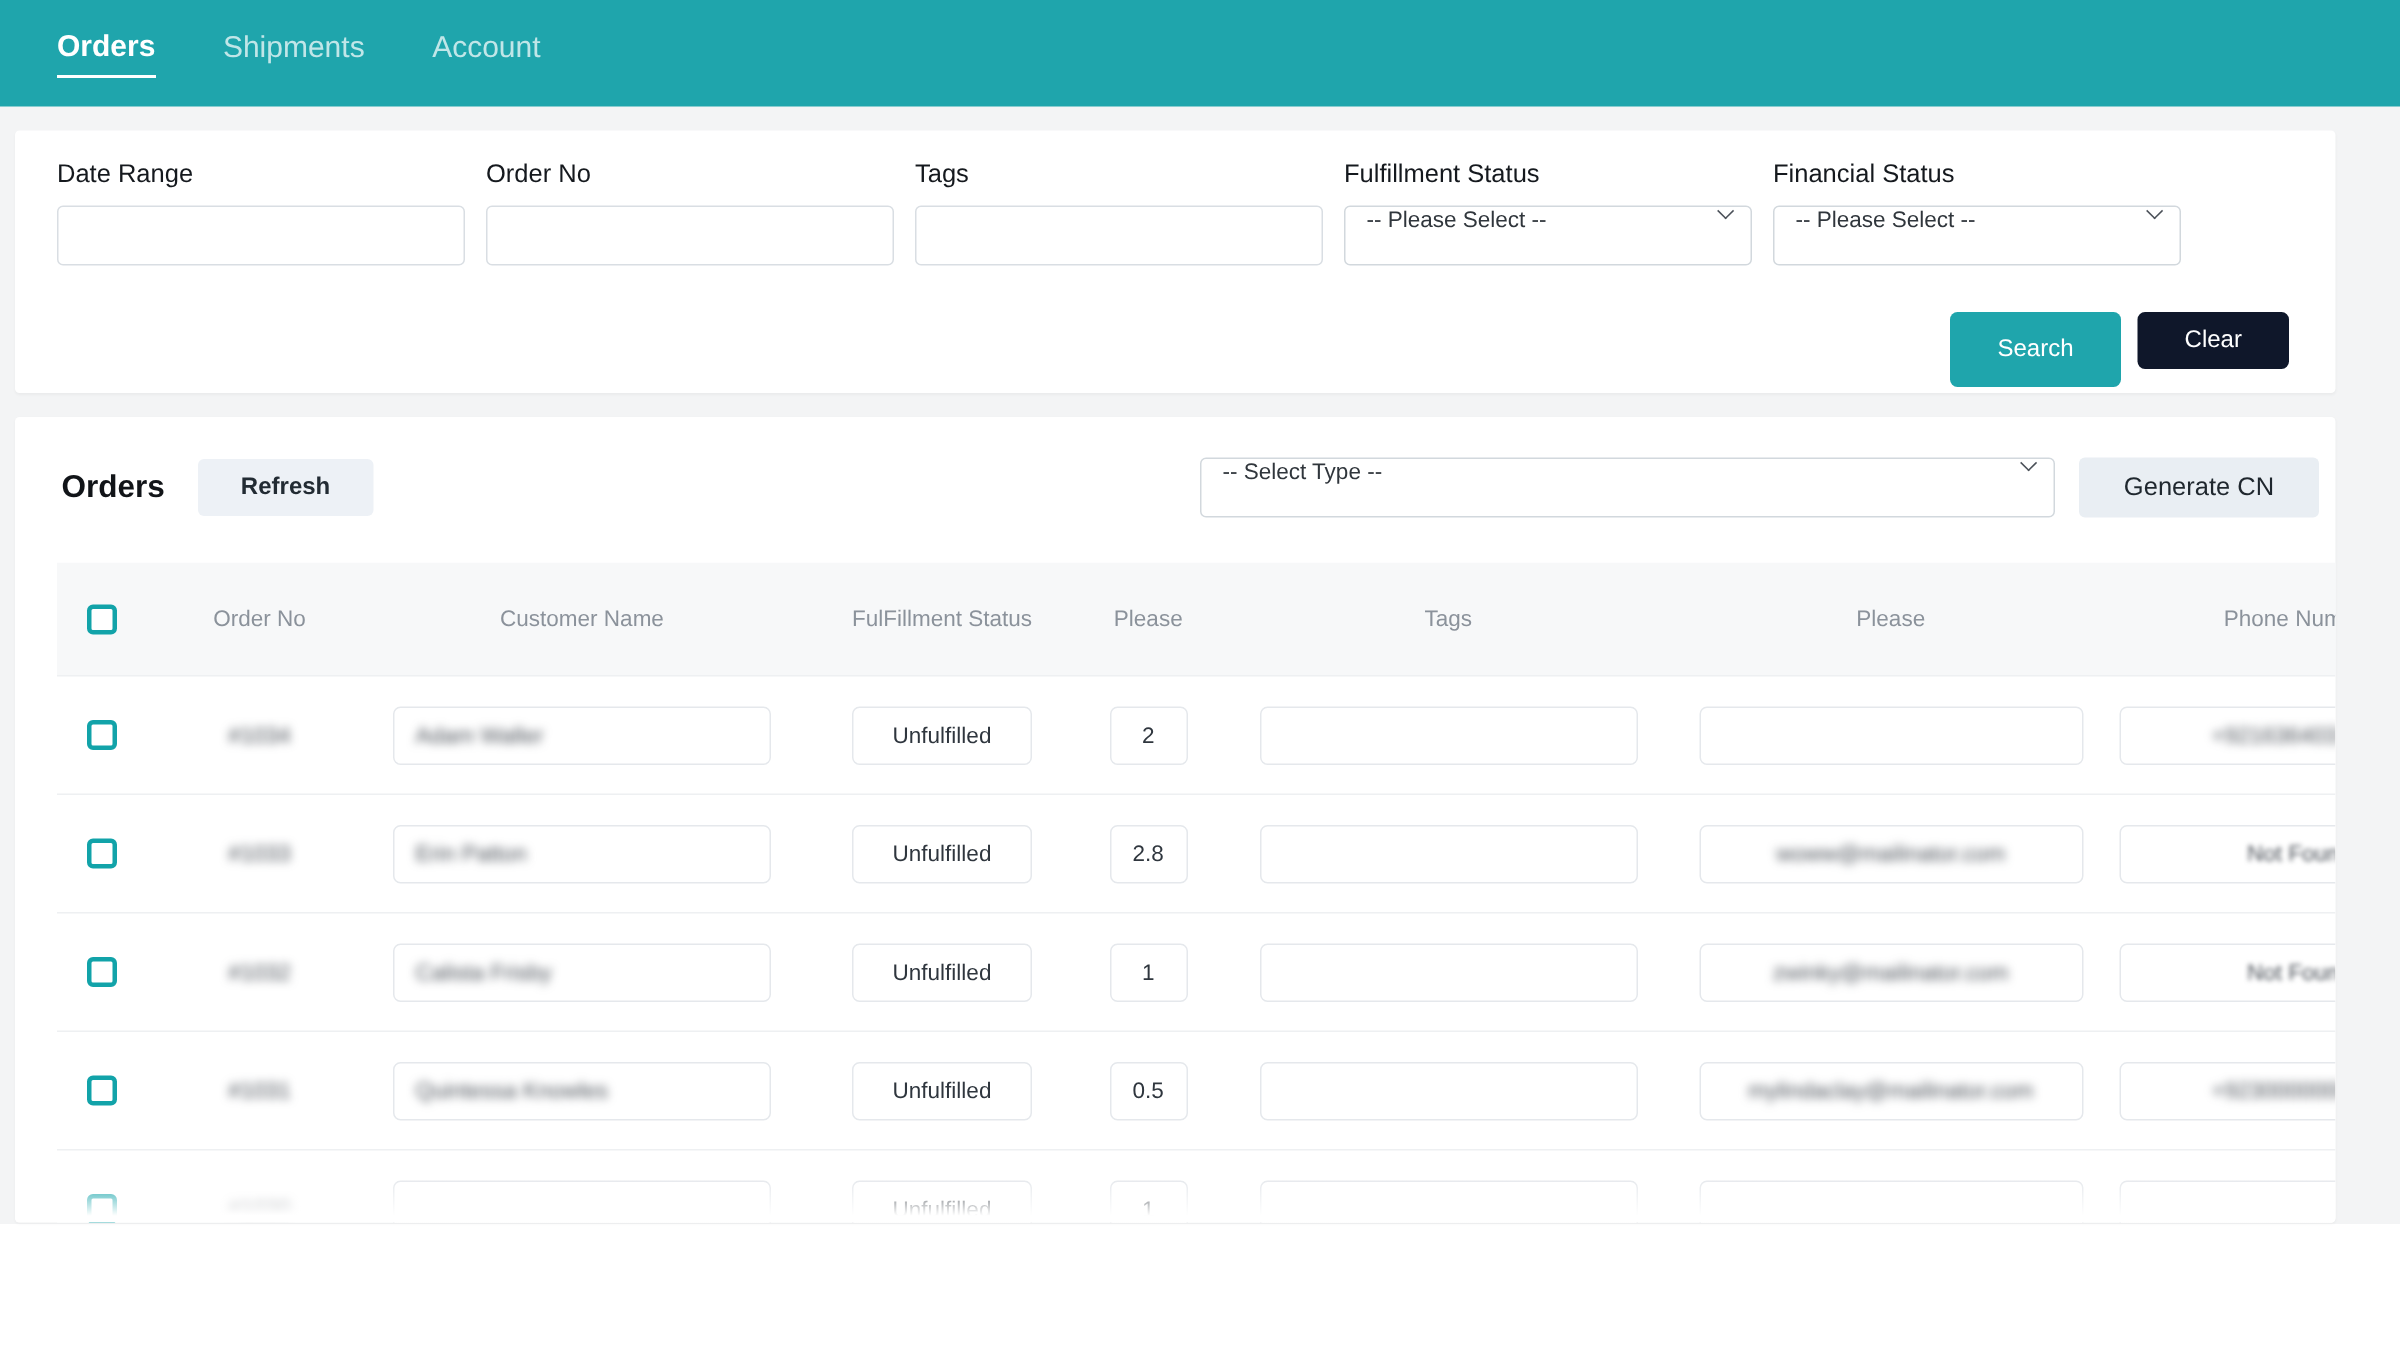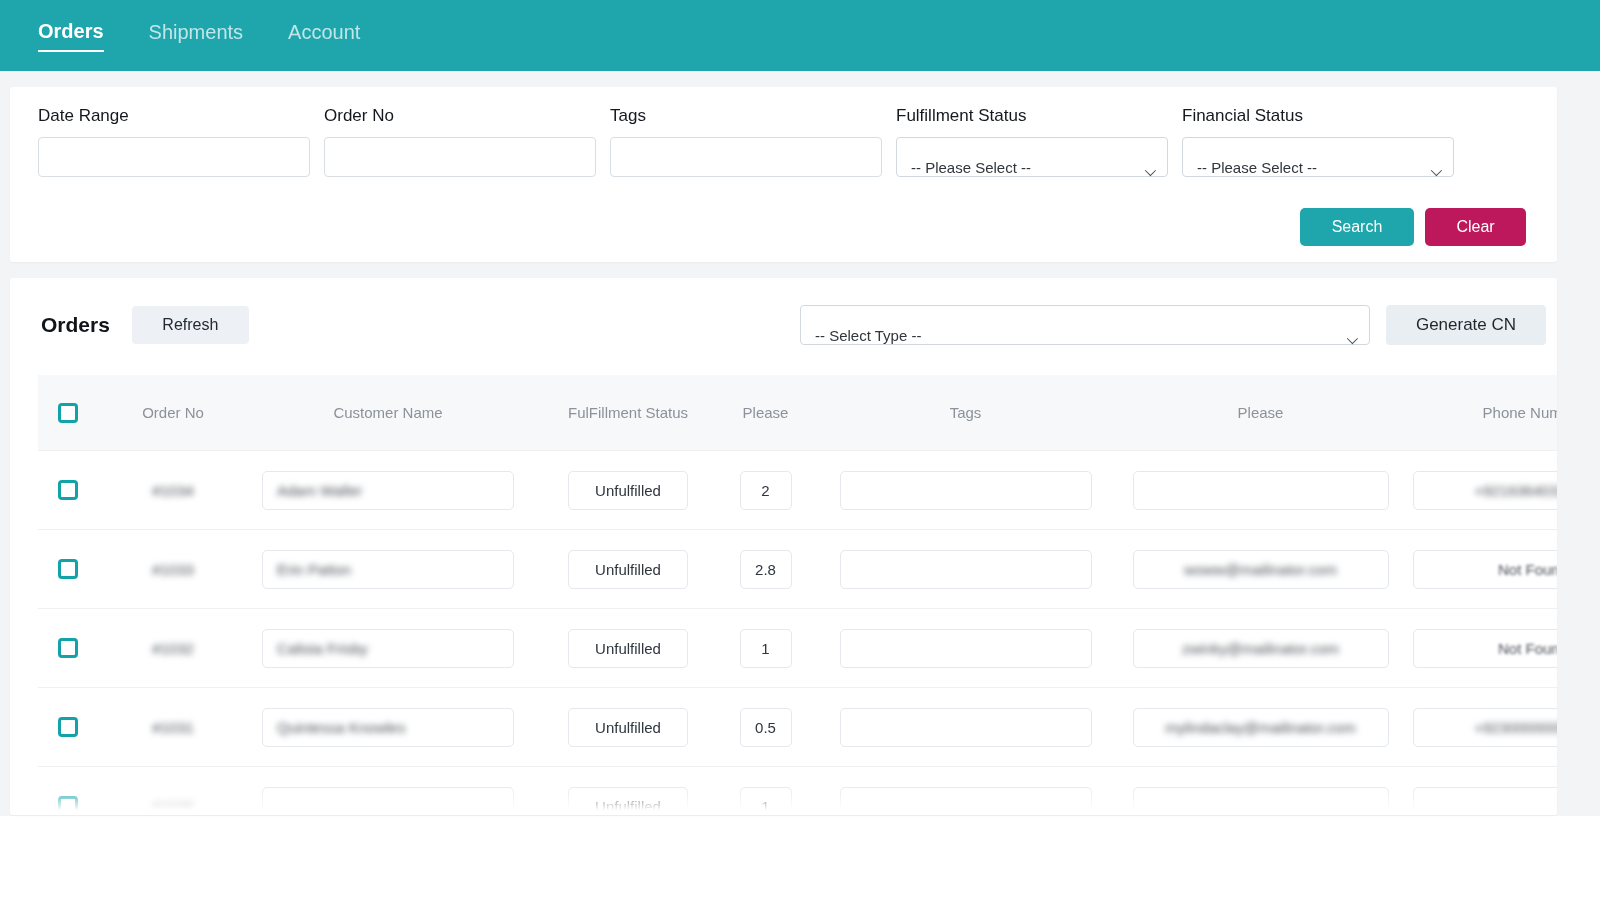--- a/index.html
+++ b/index.html
@@ -26,36 +26,36 @@
     pointer-events:none; }
 
   
   .filter-row { display:flex; gap:14px; padding:19px 0 0 28px; }
   .field { width:272px; }
   .field-label { display:block; font-size:17px; color:#15191e; margin-bottom:11px; }
   .text-input { width:100%; height:40px; border:1px solid #d9dee3; border-radius:4px;
     background:#fff; font-size:15px; padding:0 12px; color:#2f363e;
     font-family:"Liberation Sans", sans-serif; }
   .select-box { width:100%; height:40px; border:1px solid #d2d8dd; border-radius:4px;
-    background:#fff; display:flex; align-items:flex-end; justify-content:space-between;
+    background:#fff; display:flex; align-items:flex-start; justify-content:space-between;
     padding:0 14px; font-size:15px; color:#30363c; cursor:pointer; }
   .chevron { width:8px; height:8px; border-right:1.8px solid #4a5058;
     border-bottom:1.8px solid #4a5058; transform:rotate(45deg) translateY(-2px); }
   .filter-actions { position:absolute; top:121px; right:31px; display:flex; gap:11px; }
   .btn { border:none; border-radius:5px; font-size:16px; cursor:pointer;
     font-family:"Liberation Sans", sans-serif; }
-  .btn-search { width:114px; height:38px; background:#1fa5ac; color:#fff; }
-  .btn-clear  { width:101px; height:38px; background:#be185d; color:#fff; }
+  .btn-search { width:114px; height:50px; background:#1fa5ac; color:#fff; }
+  .btn-clear  { width:101px; height:38px; background:#0f172a; color:#fff; }
 
   
   .orders-head-left { position:absolute; left:31px; top:28px; display:flex;
     align-items:center; }
   .orders-title { font-size:21px; font-weight:bold; color:#111418; }
   .btn-refresh { width:117px; height:38px; background:#edf1f6; color:#222b33;
-    font-size:16px; margin-left:22px; border-radius:4px; }
+    font-size:16px; margin-left:22px; border-radius:4px;font-weight:bold; }
   .orders-head-right { position:absolute; left:790px; top:27px; display:flex; gap:16px; }
   .type-select { width:570px; }
   .btn-generate { width:160px; height:40px; background:#e9eef3; color:#1f272e;
     font-size:17px; border-radius:4px; }
 
   
   .table-wrap { position:absolute; left:28px; top:97px; width:1519px; overflow:hidden; }
   .tgrid { display:grid; grid-template-columns:70px 130px 300px 180px 95px 305px 285px 260px;
     width:1625px; align-items:center; }
   .thead { height:75px; background:#f7f8f9; }

